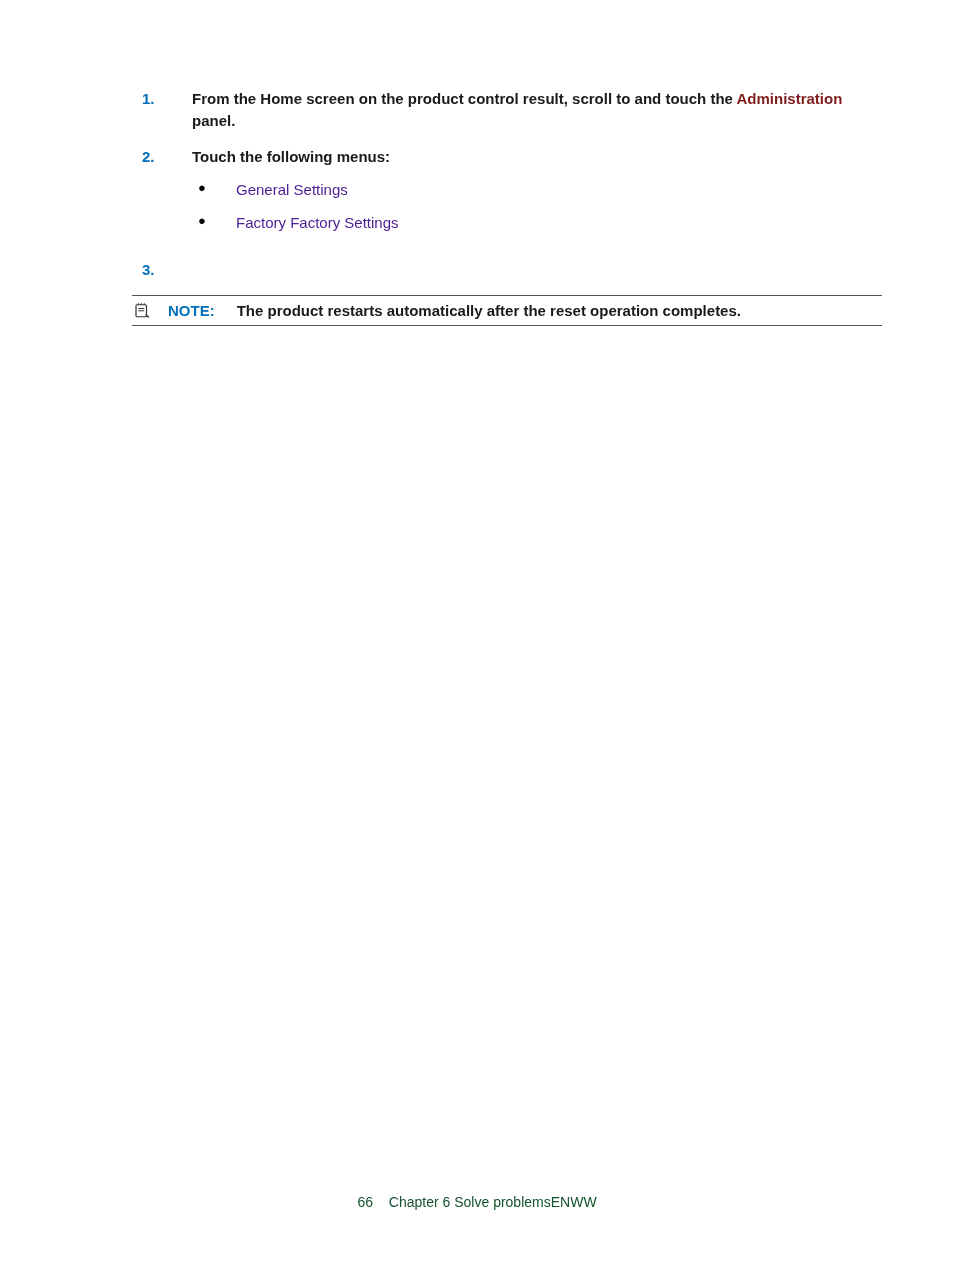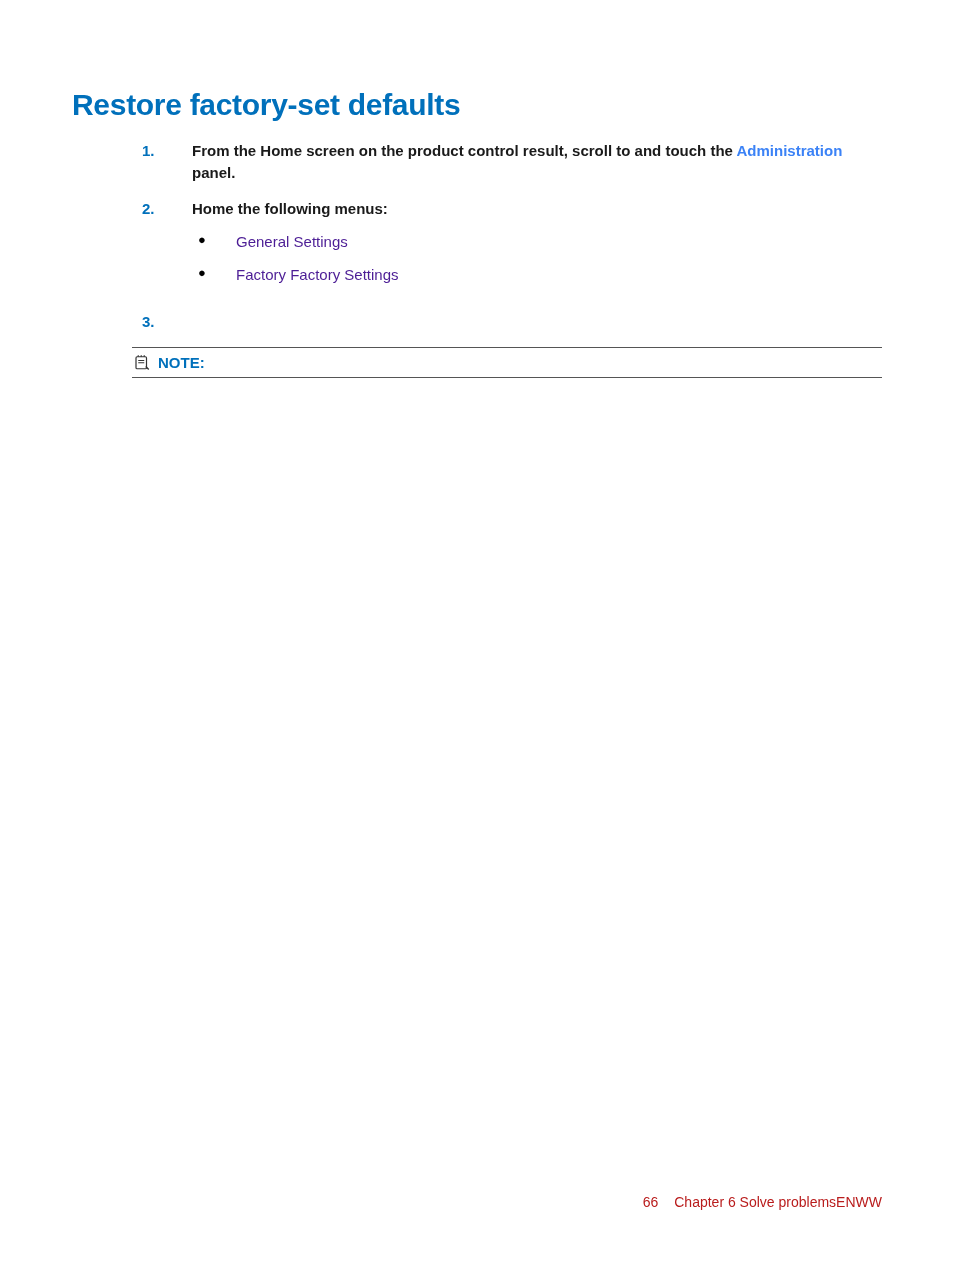--- a/index.html
+++ b/index.html
@@ -45,21 +45,21 @@
       padding-left: 70px;
       box-sizing: content-box;
       text-align: left;
     }
     ol.steps > li .body {
       flex: 1;
       font-weight: 600;
       color: #1a1a1a;
     }
     .body .ui-ref {
-      color: #3b82f6;
+      color: #7f1d1d;
       font-weight: 600;
     }
     ul.bullets {
       margin: 12px 0 4px 0;
       padding: 0;
       list-style: none;
     }
     ul.bullets > li {
       display: flex;
       align-items: flex-start;
@@ -81,21 +81,21 @@
       color: #4c1d95;
       font-weight: 500;
     }
     .note-block {
       margin: 8px 0 0 60px;
       border-top: 1px solid #555;
       border-bottom: 1px solid #555;
       padding: 4px 0 5px 0;
       display: flex;
       align-items: center;
-      gap: 6px;
+      gap: 16px;
     }
     .note-icon {
       width: 20px;
       height: 20px;
       flex: 0 0 20px;
       display: inline-flex;
       align-items: center;
       justify-content: center;
     }
     .note-label {
@@ -108,52 +108,51 @@
       font-weight: 600;
       font-size: 15px;
       color: #1a1a1a;
     }
     .footer {
       position: absolute;
       bottom: 60px;
       left: 72px;
       right: 72px;
       display: flex;
-      justify-content: flex-end;
+      justify-content: center;
       font-size: 14px;
-      color: #b91c1c;
+      color: #14532d;
       font-weight: 500;
     }
     .footer .left .pg {
       margin-right: 12px;
     }
     .footer .left .chap {
       font-weight: 500;
     }
   </style>
 </head>
 <body>
 
 <div class="page">
 
-  <h1 class="main-heading">Restore factory-set defaults</h1>
 
   <ol class="steps">
 
     <li>
       <span class="num">1.</span>
       <span class="body">
         <span>From the Home screen on the product control result, scroll to and touch the </span><span class="ui-ref">Administration</span><span> panel.</span>
       </span>
     </li>
 
     <li>
       <span class="num">2.</span>
       <span class="body">
-        <span>Home the following menus:</span>
+        <span>Touch the following menus:</span>
         <ul class="bullets">
           <li>
             <span class="dot">●</span>
             <span class="bbody">General Settings</span>
           </li>
           <li>
             <span class="dot">●</span>
             <span class="bbody">Factory Factory Settings</span>
           </li>
         </ul>
@@ -169,20 +168,21 @@
   <div class="note-block">
     <span class="note-icon">
       <svg viewBox="0 0 24 24" width="18" height="18" fill="none" stroke="#333" stroke-width="1.6">
         <rect x="4" y="5" width="14" height="16" rx="1.5"></rect>
         <path d="M7 3 L7 5 M11 3 L11 5 M15 3 L15 5"></path>
         <path d="M7 10 L15 10 M7 13 L15 13"></path>
         <path d="M17 18 L21 22" stroke-width="1.8"></path>
       </svg>
     </span>
     <span class="note-label">NOTE:</span>
+    <span class="note-text">The product restarts automatically after the reset operation completes.</span>
   </div>
 
   <div class="footer">
     <div class="left">
       <span class="pg">66</span>
       <span class="chap">Chapter 6   Solve problems</span>
     </div>
     <div class="right">ENWW</div>
   </div>
 

